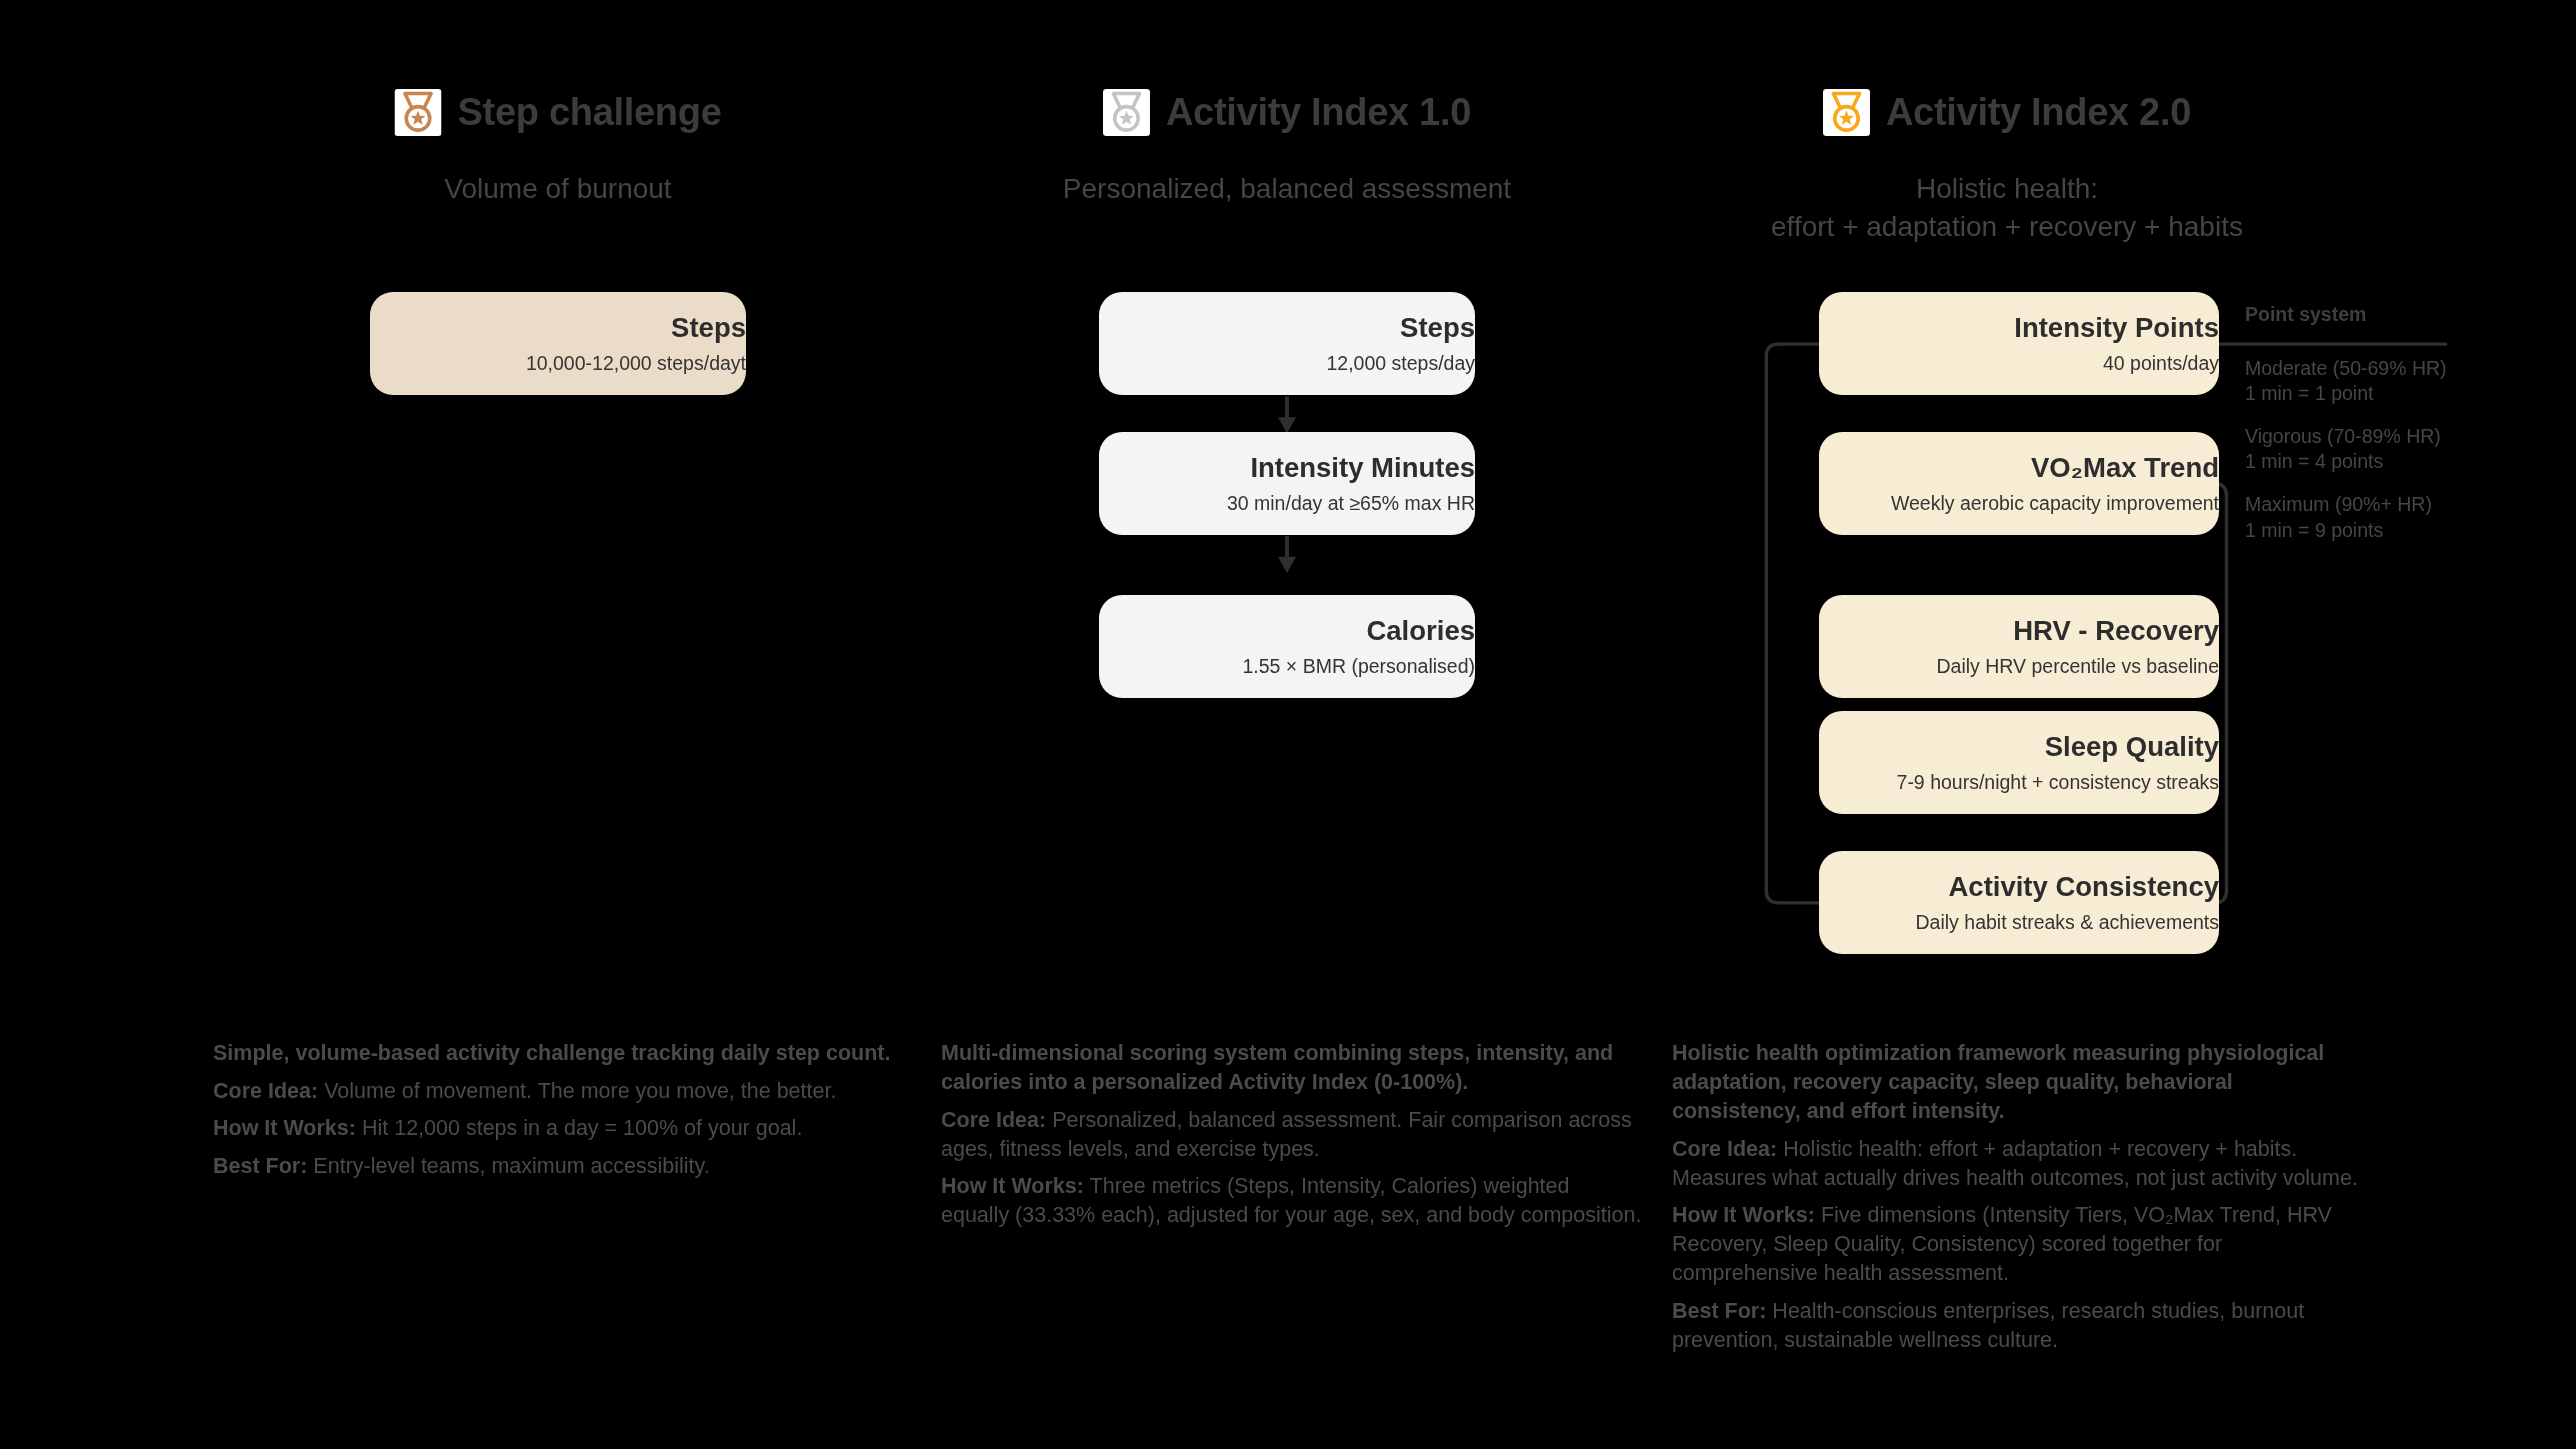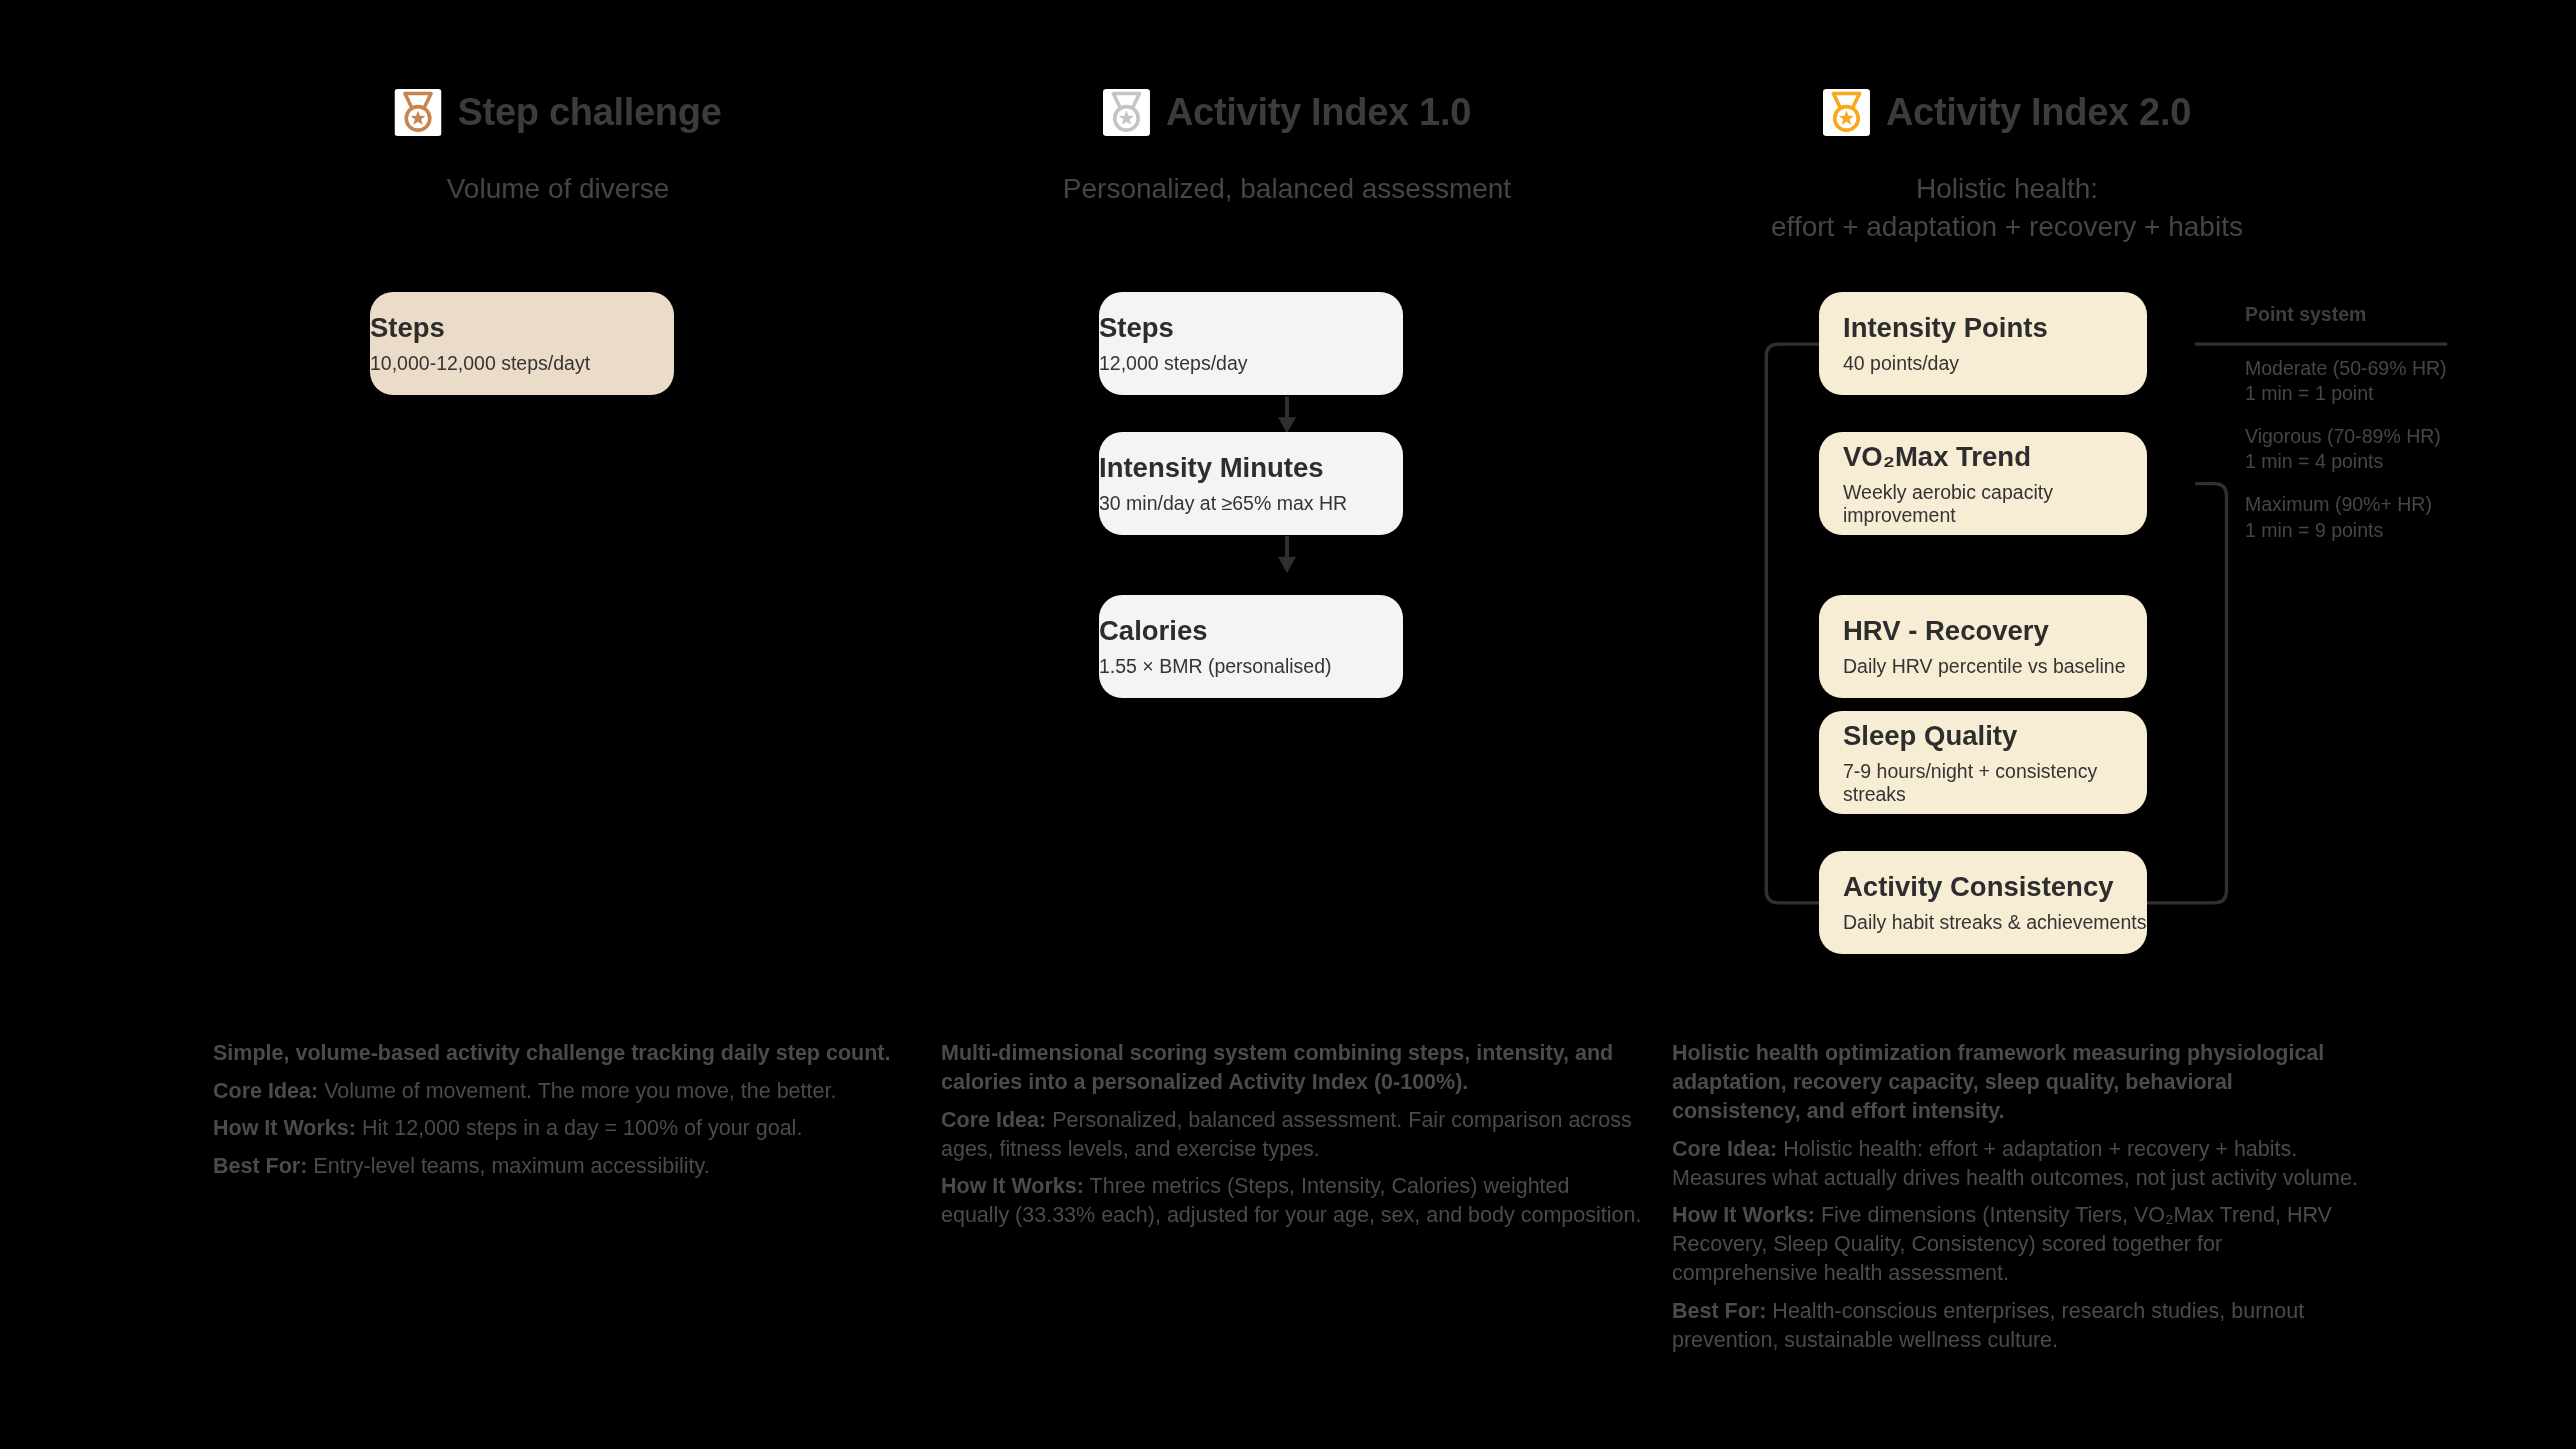--- a/index.html
+++ b/index.html
@@ -20,22 +20,22 @@
        display:flex;align-items:center;gap:16px;white-space:nowrap;}
   .medal{width:47px;height:47px;flex:0 0 auto;}
   .medal.bronze{--mc:#C9854F;}
   .medal.silver{--mc:#C4C4C4;}
   .medal.gold{--mc:#F9A81B;}
   .hdr-title{font-size:38px;font-weight:700;color:#3C3C3C;letter-spacing:-0.3px;}
 
   .subtitle{position:absolute;top:170px;left:50%;transform:translateX(-50%);
             text-align:center;font-size:28px;line-height:38px;color:#454545;white-space:nowrap;}
 
-  .box{position:absolute;left:0;width:304px;height:103px;border-radius:23px;
-       display:flex;flex-direction:column;align-items:flex-start;justify-content:center;z-index:2;}
+  .box{position:absolute;left:0;width:376px;height:103px;border-radius:23px;
+       display:flex;flex-direction:column;align-items:flex-end;justify-content:center;z-index:2;}
   .col-1 .box{background:#EBDCC9;}
   .col-2 .box{background:#F4F4F5;}
   .col-3 .box{background:#F7ECD4;padding-left:24px;}
   .box-title{font-size:27.5px;font-weight:700;color:#2D2D2D;}
   .box-sub{font-size:19.5px;color:#343434;margin-top:8px;}
   .bt-1{top:292px;} .bt-2{top:432px;} .bt-3{top:572px;margin-top:23px;} .bt-4{top:711px;} .bt-5{top:851px;}
 
   .details{position:absolute;top:1039px;z-index:2;font-size:21.5px;line-height:29px;color:#4B4B4B;}
   .details p{margin:0 0 8.7px 0;}
   .details .intro{font-weight:700;}
@@ -71,21 +71,21 @@
   <div class="hdr">
     <svg class="medal bronze" viewBox="0 0 72 72">
       <rect x="0" y="0" width="72" height="72" rx="5" fill="#ffffff"></rect>
       <path d="M 16 7 L 56 7 L 45 30 L 27 30 Z" fill="#ffffff" stroke="var(--mc)" stroke-width="5.5" stroke-linejoin="round"></path>
       <circle cx="36" cy="45" r="18" fill="#ffffff" stroke="var(--mc)" stroke-width="5.5"></circle>
       <polygon points="36,33 38.9,41 47.4,41.3 40.8,46.5 43.1,54.7 36,50 28.9,54.7 31.2,46.5 24.6,41.3 33.1,41" fill="var(--mc)"></polygon>
     </svg>
     <span class="hdr-title">Step challenge</span>
   </div>
   <div class="subtitle">
-    <div>Volume of diverse</div>
+    <div>Volume of burnout</div>
   </div>
   <div class="box bt-1">
     <div class="box-title">Steps</div>
     <div class="box-sub">10,000-12,000 steps/dayt</div>
   </div>
 </div>
 
 <div class="col col-2">
   <div class="hdr">
     <svg class="medal silver" viewBox="0 0 72 72">

